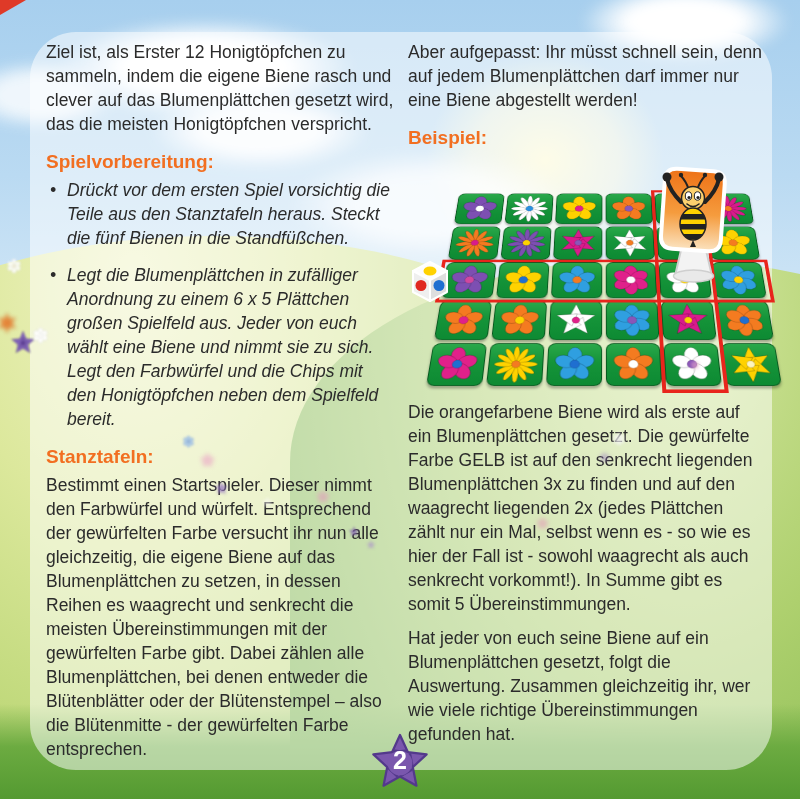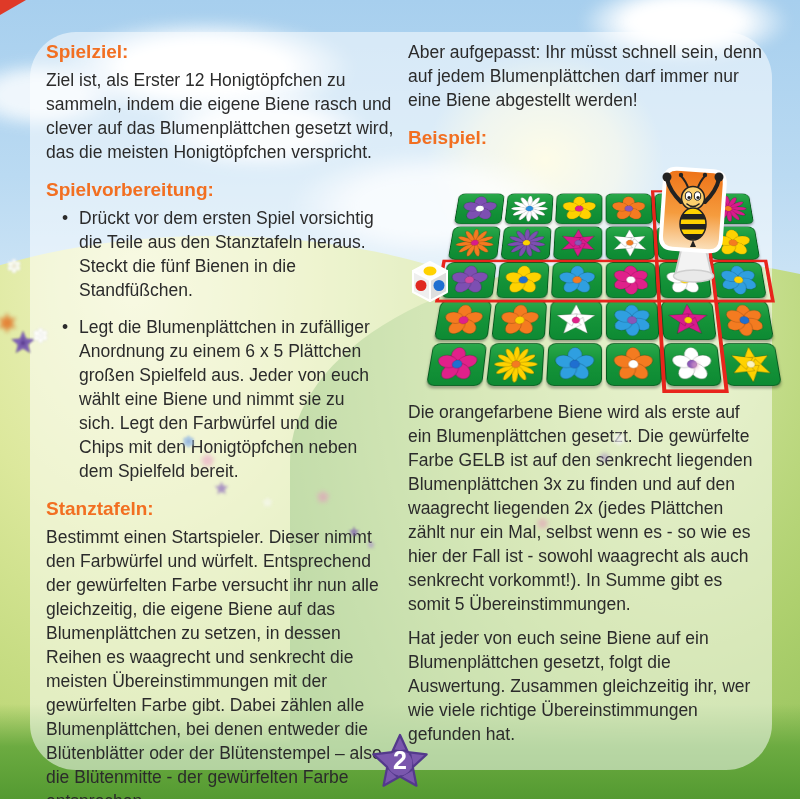--- a/index.html
+++ b/index.html
@@ -32,21 +32,21 @@
   
   .panel{position:absolute;left:30px;top:32px;width:742px;height:738px;
     background:rgba(255,255,255,.52);border-radius:46px;}
   .col{position:absolute;top:8px;}
   .col-left{left:16px;width:350px;}
   .col-right{left:378px;width:356px;}
   .h{color:#f26f21;font-weight:bold;font-size:19px;line-height:24px;margin:14px 0 4px;}
   .h:first-child{margin-top:0;}
   p{margin:0 0 10px;}
   ul{list-style:none;margin:0 0 4px;padding:0;}
-  li{position:relative;padding-left:21px;margin:0 12px 13px;}
+  li{position:relative;padding-left:21px;margin:0 0 13px;font-style:italic;}
   li::before{content:"•";position:absolute;left:4px;top:0;}
   .it{}
   .u{}
   
   .board-wrap{position:relative;height:234px;margin:6px 0 10px;}
   .board-persp{position:absolute;left:18px;bottom:4px;width:356px;height:276px;
     transform:perspective(620px) rotateX(31deg);transform-origin:50% 100%;
     display:grid;grid-template-columns:repeat(6,56px);grid-template-rows:repeat(5,52px);gap:4px;}
   .tile{background:linear-gradient(180deg,#2aa84a 0%,#159439 45%,#0d8a33 100%);
     border:1px solid rgba(0,45,12,.55);border-radius:8px;
@@ -73,21 +73,20 @@
 <div class="cloud c4"></div>
 <div class="cloud c5"></div>
 <div class="hill hill-light"></div>
 <div class="hill hill-right"></div>
 <div class="grass-bottom"></div>
 <div class="corner-red"></div>
 
 <div class="panel">
 
   <div class="col col-left">
-    <div class="h">Spielziel:</div>
     <p>Ziel ist, als Erster 12 Honigtöpfchen zu sammeln, indem die eigene Biene rasch und clever auf das Blumenplättchen gesetzt wird, das die meisten Honigtöpfchen verspricht.</p>
 
     <div class="h">Spielvorbereitung:</div>
     <ul>
       <li>Drückt vor dem ersten Spiel vorsichtig die Teile aus den Stanztafeln heraus. Steckt die fünf Bienen in die Standfüßchen.</li>
       <li>Legt die Blumenplättchen in zufälliger Anordnung zu einem 6 x 5 Plättchen großen Spielfeld aus. Jeder von euch wählt eine Biene und nimmt sie zu sich. Legt den Farbwürfel und die Chips mit den Honigtöpfchen neben dem Spielfeld bereit.</li>
     </ul>
 
     <div class="h">Stanztafeln:</div>
     <p><span>Bestimmt einen Startspieler. Dieser nimmt den Farbwürfel und würfelt. Entsprechend der gewürfelten Farbe versucht ihr nun alle gleichzeitig, die eigene Biene auf das Blumenplättchen zu setzen, in dessen Reihen es waagrecht und senkrecht die meisten Übereinstimmungen mit der gewürfelten Farbe gibt. Dabei zählen alle Blumenplättchen, bei denen </span><span class="u">entweder</span><span> die Blütenblätter </span><span class="u">oder</span><span> der Blütenstempel – also die Blütenmitte - der gewürfelten Farbe entsprechen.</span></p>

